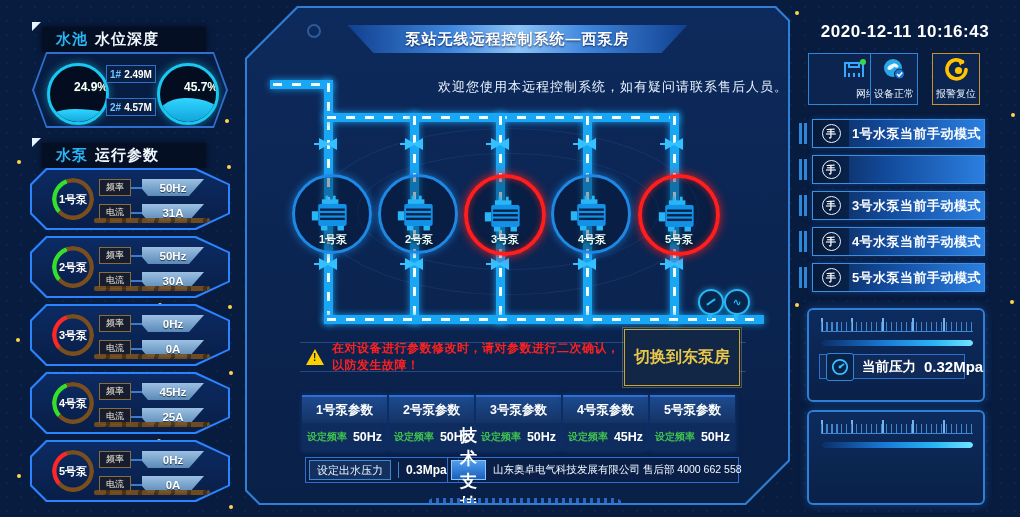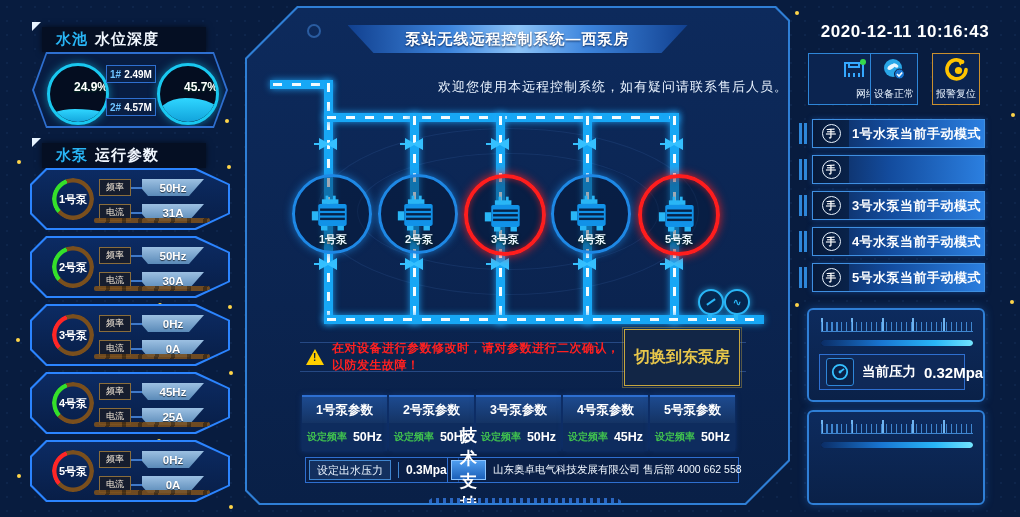--- a/index.html
+++ b/index.html
@@ -158,21 +158,21 @@
 
   .meter-panel{position:absolute;left:807px;width:178px;border:2px solid #2f7fd6;border-radius:6px;
     background:linear-gradient(180deg,#0d2b5e,#0a2148);box-shadow:0 0 8px rgba(40,120,220,.4);box-sizing:border-box;}
   .ruler{position:absolute;left:12px;top:8px;width:152px;height:13px;border-bottom:1px solid #3f86d0;}
   .ruler .minor{position:absolute;left:0;right:0;top:4px;bottom:0;
     background:repeating-linear-gradient(90deg,#3f86d0 0 1.5px,transparent 1.5px 5px);}
   .ruler .major{position:absolute;left:0;right:0;top:0;bottom:0;
     background:repeating-linear-gradient(90deg,#6fb4f0 0 2px,transparent 2px 30.4px);}
   .bar-track{position:absolute;left:12px;top:30px;width:152px;height:6px;background:#081a3a;border-radius:3px;overflow:hidden;}
   .bar-fill{height:100%;border-radius:3px;background:linear-gradient(90deg,#0b2d66 0%,#1976d2 40%,#29b6f6 75%,#72e4ff 100%);}
-  .meter-row{position:absolute;left:10px;right:18px;top:44px;height:36px;border:1px solid #2e6fd0;
+  .meter-row{position:absolute;left:10px;right:18px;top:44px;height:25px;border:1px solid #2e6fd0;
     background:rgba(18,45,95,.6);display:flex;align-items:center;padding:0 6px;box-sizing:border-box;gap:8px;}
   .meter-icon{width:26px;height:26px;border:1px solid #2e86d8;background:#0a2148;border-radius:3px;
     display:flex;align-items:center;justify-content:center;flex:none;}
   .meter-label{font-size:13.5px;font-weight:bold;color:#fff;flex:none;}
   .meter-value{flex:1;text-align:center;font-size:15px;font-weight:bold;color:#fff;}
 </style>
 </head>
 <body>
 
 <div class="stage">

